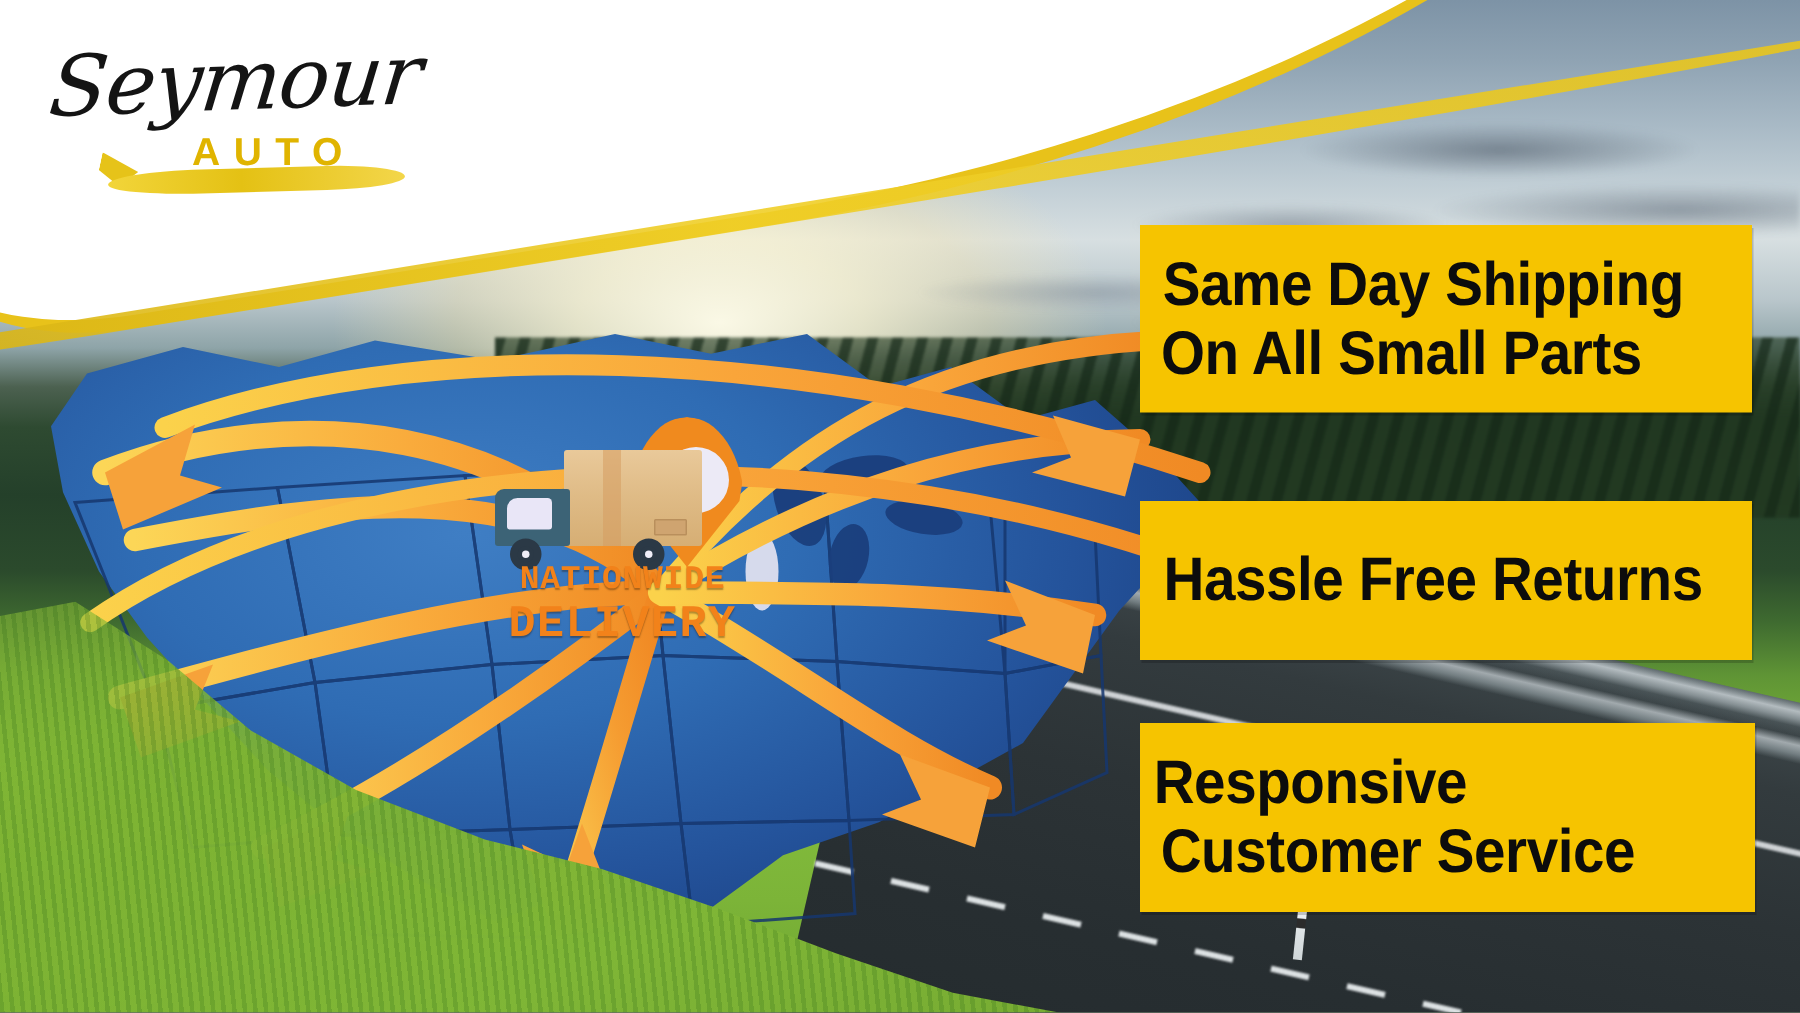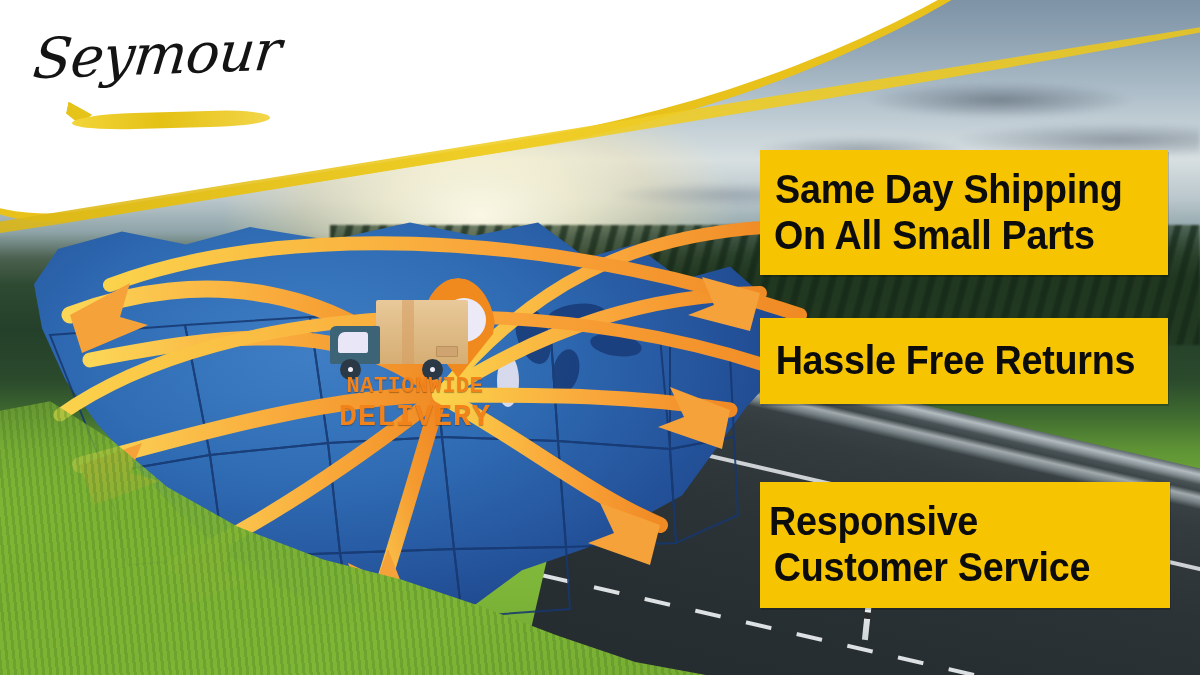--- a/index.html
+++ b/index.html
@@ -294,21 +294,21 @@
     display: block;
     font-family: "Liberation Sans Narrow", "Liberation Sans", sans-serif;
     font-weight: 700;
     font-stretch: condensed;
     font-size: 41px;
     line-height: 1.12;
     letter-spacing: -0.3px;
     transform: scaleX(0.92);
   }
   #feature-1 { left: 760px; top: 150px; width: 408px; height: 125px; }
-  #feature-2 { left: 760px; top: 318px; width: 408px; height: 86px; }
+  #feature-2 { left: 760px; top: 334px; width: 408px; height: 106px; }
   #feature-3 { left: 760px; top: 443px; width: 410px; height: 126px; margin-top: 39px; }
 </style>
 </head>
 <body>
 
 <div class="banner">
 
   <div class="photo-bg"></div>
   <div class="clouds"></div>
   <div class="treeline"></div>
@@ -406,20 +406,21 @@
 
   <div class="white-wedge"></div>
   <div class="swoosh-highlight"></div>
 
   <div class="grass-front"></div>
 
   <div class="logo">
     <div class="logo-script">Seymour</div>
     <div class="logo-tick"></div>
     <div class="logo-underline"></div>
+    <div class="logo-auto">AUTO</div>
   </div>
 
   <div class="badge">
     <div class="pin"></div>
     <div class="pin-dot"></div>
     <div class="truck">
       <div class="truck-box">
         <div class="truck-label"></div>
       </div>
       <div class="truck-cab"></div>

